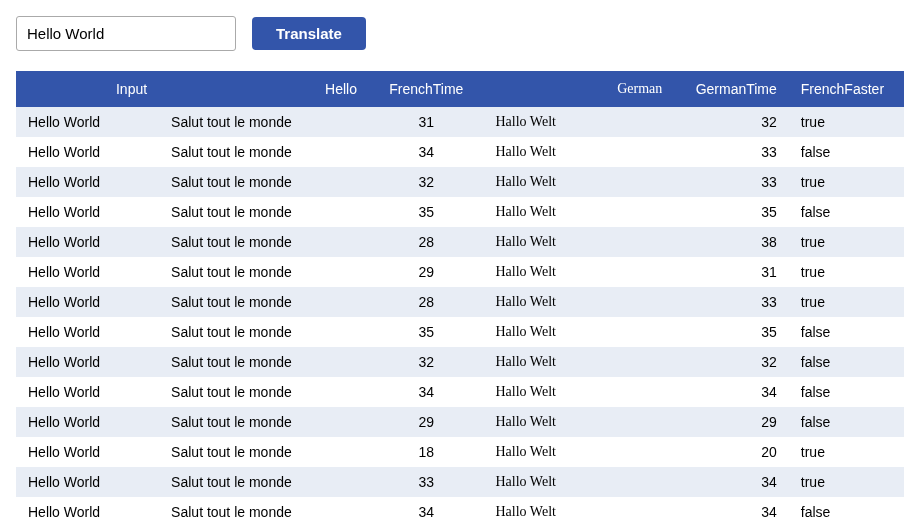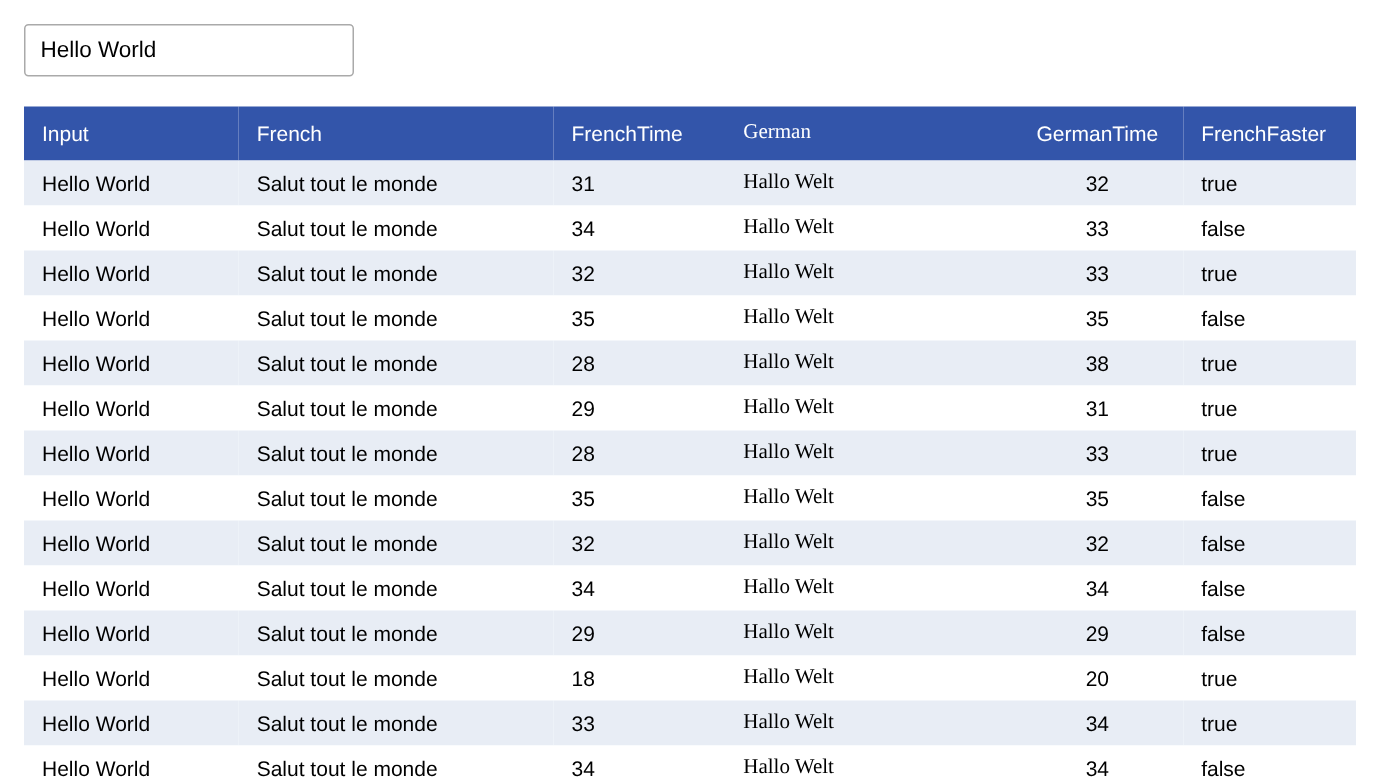--- a/index.html
+++ b/index.html
@@ -36,53 +36,54 @@
     table {
       width: 100%;
       border-collapse: collapse;
     }
     thead tr {
       background-color: #3355aa;
       color: #fff;
     }
     thead th {
       padding: 10px 12px;
-      text-align: left;
+      text-align: right;
       font-weight: normal;
       font-size: 14px;
     }
     tbody tr:nth-child(odd) {
       background-color: #e8edf5;
     }
     tbody tr:nth-child(even) {
       background-color: #fff;
     }
     tbody td {
       padding: 7px 12px;
       font-size: 14px;
     }
     .col-input { width: 15%; }
     .col-french { width: 22%; }
-    .col-frenchtime { width: 12%; text-align: left; }
+    .col-frenchtime { width: 12%; text-align: center; }
     .col-german { width: 20%; font-family: Liberation Serif, serif; }
-    .col-germantime { width: 12%; text-align: center; }
+    .col-germantime { width: 12%; text-align: right; }
     .col-frenchfaster { width: 12%; text-align: left; }
   </style>
 </head>
 <body>
 
 <div class="toolbar">
   <input class="search-input" type="text" value="Hello World" style="">
+  <button class="translate-button">Translate</button>
 </div>
 
 <table>
   <thead>
     <tr>
       <th class="col-input">Input</th>
-      <th class="col-french">French</th>
+      <th class="col-french">Hello</th>
       <th class="col-frenchtime">FrenchTime</th>
       <th class="col-german">German</th>
       <th class="col-germantime">GermanTime</th>
       <th class="col-frenchfaster">FrenchFaster</th>
     </tr>
   </thead>
   <tbody id="table-body">
   <tr>
         <td class="col-input">Hello World</td>
         <td class="col-french">Salut tout le monde</td>

